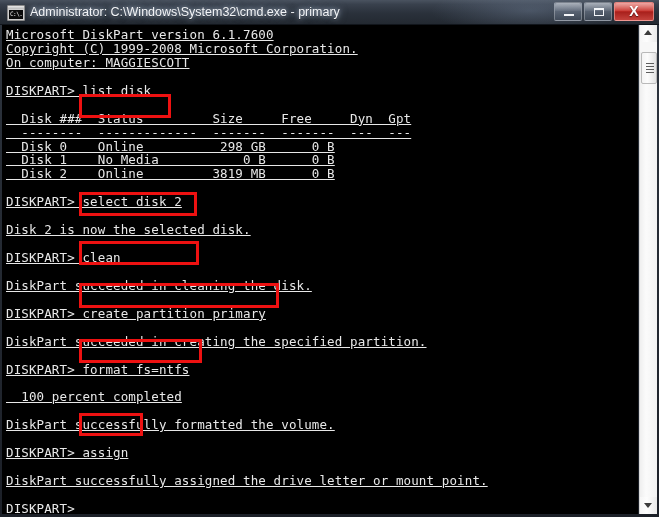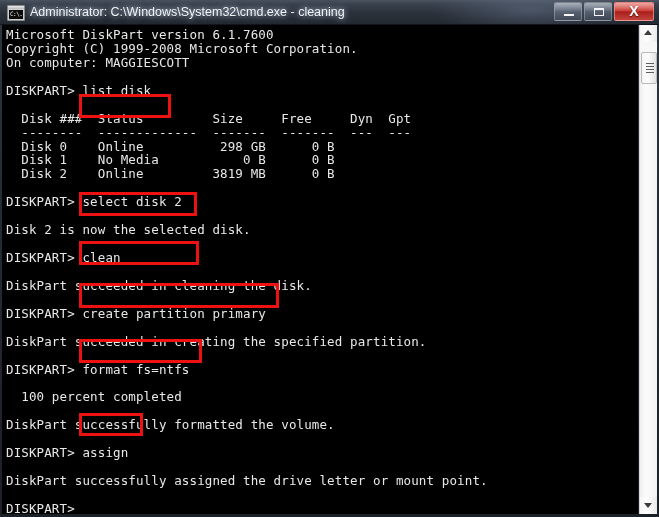--- a/index.html
+++ b/index.html
@@ -46,21 +46,21 @@
   .sqglyph{position:absolute;left:9px;top:5px;width:10px;height:8px;
     border:1px solid #f3f5f8;border-top-width:2px;box-sizing:border-box;}
 
   
   #console{position:absolute;left:2px;top:25px;width:636px;height:489px;
     background:#000;overflow:hidden;}
   #lines{position:absolute;left:4px;top:3px;
     font-family:"DejaVu Sans Mono",monospace;
     font-size:12.5px;line-height:13.95px;color:#e8e8e8;white-space:pre;
     letter-spacing:0.12px;}
-  #lines div{height:13.95px;}
+  #lines div{height:13.95px;text-decoration:underline;}
 
   
   .annot{position:absolute;border:3px solid #ee1111;box-sizing:border-box;}
 
   
   #scrollbar{position:absolute;left:639px;top:25px;width:18px;height:489px;
     background:linear-gradient(90deg,#efefef,#fbfbfb 35%,#f2f2f2);
     border-left:1px solid #d6d6d6;box-sizing:border-box;}
   .sbtn{position:absolute;left:0;width:17px;height:17px;
     background:linear-gradient(90deg,#f6f6f6,#fdfdfd 40%,#eaeaea);}
@@ -85,21 +85,21 @@
   <div id="titlebar">
     <div class="glow"></div>
 
     <div id="appicon">
       <div class="bar"></div>
       <div class="scr">
         <div class="txt">C:\.</div>
       </div>
     </div>
 
-    <div id="title">Administrator: C:\Windows\System32\cmd.exe - cleaning</div>
+    <div id="title">Administrator: C:\Windows\System32\cmd.exe - primary</div>
 
     <div class="wbtn" id="btn-min">
       <div class="g"></div>
       <div class="mglyph"></div>
     </div>
     <div class="wbtn" id="btn-max">
       <div class="g"></div>
       <div class="sqglyph"></div>
     </div>
     <div class="wbtn" id="btn-close">

